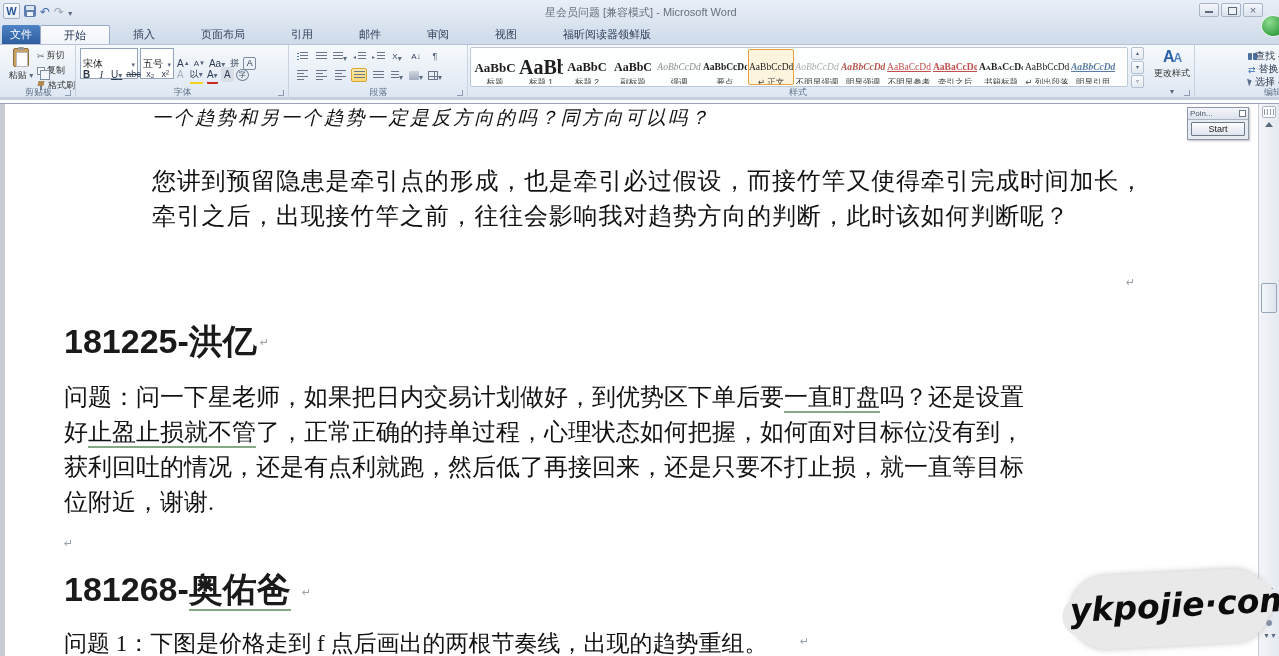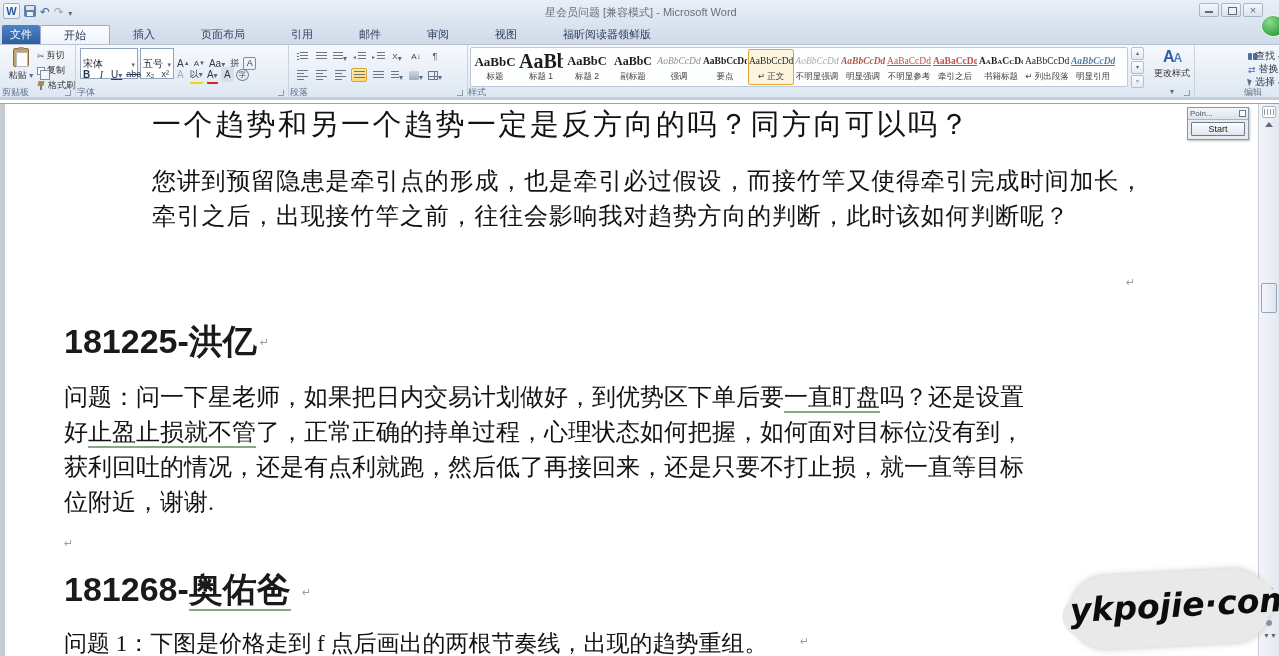--- a/index.html
+++ b/index.html
@@ -33,21 +33,21 @@
   .tab-file{width:38px;height:19px;margin-left:2px;border-radius:2px 2px 0 0;text-align:center;
     background:linear-gradient(#4f83c6,#2c5e9f);color:#fff;font-size:11px;line-height:19px;}
   .tab{height:19px;padding:0 23px;font-size:11px;line-height:19px;color:#31415c;}
   .tab.active{background:linear-gradient(#fbfcfe,#f0f4fa);border:1px solid #99abc9;border-bottom:none;
     border-radius:2px 2px 0 0;color:#1f3050;}
 
   
   .ribbon{position:absolute;top:45px;left:0;right:0;height:55px;
     background:linear-gradient(#f6f9fc,#e9eff7 55%,#dde7f2);border-bottom:3px solid #c5cedb;}
   .grp{position:absolute;top:0;height:55px;border-right:1px solid #c9d3e0;}
-  .grp-label{position:absolute;bottom:1px;left:0;width:100%;font-size:9px;color:#61718a;}
+  .grp-label{position:absolute;bottom:1px;left:0;width:100%;text-align:center;font-size:9px;color:#61718a;}
   .lnch{position:absolute;right:2px;bottom:2px;width:8px;height:8px;}
   .lnch::before{content:"";position:absolute;right:2px;bottom:2px;width:5px;height:5px;
     border-right:1px solid #8d9bb0;border-bottom:1px solid #8d9bb0;}
   .mini{font-size:9px;color:#333;display:flex;align-items:center;gap:2px;}
 
   
   .g-clip{left:2px;width:74px;}
   .paste{position:absolute;left:4px;top:3px;width:30px;height:40px;text-align:center;}
   .i-clipboard{width:16px;height:19px;margin:0 auto;background:#c8a165;border:1px solid #8f6d3c;border-radius:2px;position:relative;}
   .i-clipboard::before{content:"";position:absolute;left:2px;top:3px;width:10px;height:13px;background:#fdfdfd;border:1px solid #b9b9b9;}
@@ -100,21 +100,21 @@
   .pilc::before{content:"¶";font-size:9px;color:#4c5c74;}
   .bucket{width:11px;height:9px;background:linear-gradient(#cfd6e0,#9fabbd);border-radius:1px;}
   .bordersq{width:11px;height:9px;border:1px solid #6d7687;background:
     linear-gradient(#6d7687,#6d7687) 0 4px/11px 1px no-repeat,
     linear-gradient(#6d7687,#6d7687) 5px 0/1px 9px no-repeat;}
 
   
   .g-sty{left:468px;width:727px;}
   .gallery{position:absolute;left:2px;top:2px;width:658px;height:40px;background:#fdfefe;
     border:1px solid #bcc9da;border-radius:2px;display:flex;padding:1px;}
-  .chip{width:46px;height:36px;border:1px solid transparent;border-radius:2px;text-align:center;overflow:hidden;padding-top:3px;}
+  .chip{width:46px;height:36px;border:1px solid transparent;border-radius:2px;text-align:center;overflow:hidden;padding-top:9px;}
   .chip.sel{border-color:#e2a23c;background:#fdf4de;}
   .chip .sample{display:block;height:17px;line-height:17px;font-family:"Liberation Serif","DejaVu Serif",serif;color:#1d1d1d;font-size:9.5px;white-space:nowrap;}
   .chip .clabel{display:block;font-size:8.5px;color:#3c3c3c;margin-top:1px;white-space:nowrap;}
   .v-title .sample{font-size:13px;font-weight:600;}
   .v-h1 .sample{font-size:20px;font-weight:700;}
   .v-h2 .sample{font-size:12.5px;font-weight:700;}
   .v-sub .sample{font-size:12px;font-weight:600;}
   .v-em .sample{font-style:italic;color:#8f8f8f;}
   .v-strong .sample{font-weight:700;}
   .v-subem .sample{font-style:italic;color:#ababab;}
@@ -136,21 +136,21 @@
   .erow{position:absolute;left:4px;display:flex;align-items:center;gap:3px;font-size:10px;color:#2c3a50;}
   .e1{top:4px;} .e2{top:17px;} .e3{top:30px;}
   .i-find{width:4px;height:7px;background:#4d6f9d;box-shadow:5px 0 0 #4d6f9d;border-radius:1px;}
   .i-replace::before{content:"⇄";font-size:9px;color:#3a6fb0;}
   .i-select{width:0;height:0;border-left:4px solid #5d6f8a;border-top:3px solid transparent;border-bottom:5px solid transparent;transform:rotate(-15deg);}
 
   
   .docarea{position:absolute;top:103px;left:0;right:0;bottom:0;background:#fff;border-top:1px solid #9aa3b2;}
   .doc-left-edge{position:absolute;left:0;top:0;bottom:0;width:5px;background:#c7ccd4;}
   .doctext{position:absolute;font-family:"Liberation Serif","DejaVu Serif",serif;color:#121212;white-space:nowrap;}
-  .p1{left:152px;top:1px;font-size:29px;letter-spacing:2.5px;}
+  .p1{left:152px;top:1px;font-size:19px;letter-spacing:2.5px;font-style:italic;}
   .p2a{left:152px;top:61px;font-size:24px;letter-spacing:0.8px;}
   .p2b{left:152px;top:96px;font-size:24px;letter-spacing:0.8px;}
   .h1{left:64px;top:215px;font-size:34px;font-weight:600;font-family:"Liberation Sans",sans-serif;color:#1a1a1a;}
   .q1a{left:64px;top:277px;font-size:24px;}
   .q1b{left:64px;top:312px;font-size:24px;}
   .q1c{left:64px;top:347px;font-size:24px;}
   .q1d{left:64px;top:382px;font-size:24px;}
   .h2{left:64px;top:463px;font-size:34px;font-weight:600;font-family:"Liberation Sans",sans-serif;color:#1a1a1a;}
   .q2{left:64px;top:524px;font-size:23px;}
   .spell{border-bottom:2px solid #85a885;padding-bottom:1px;}

